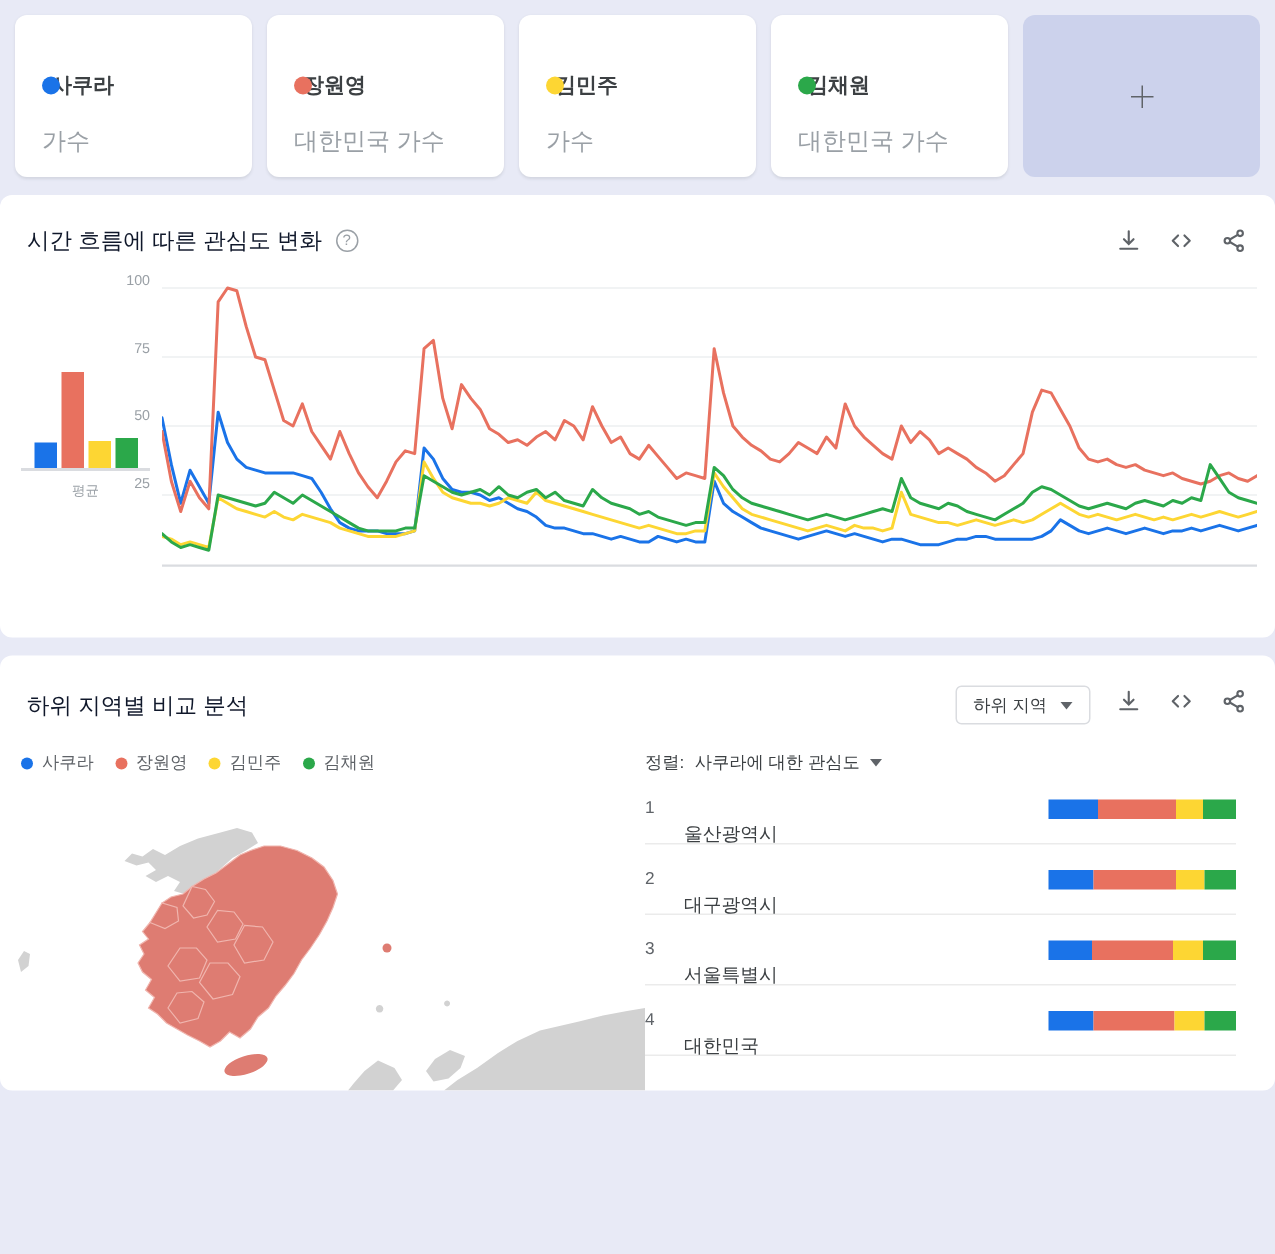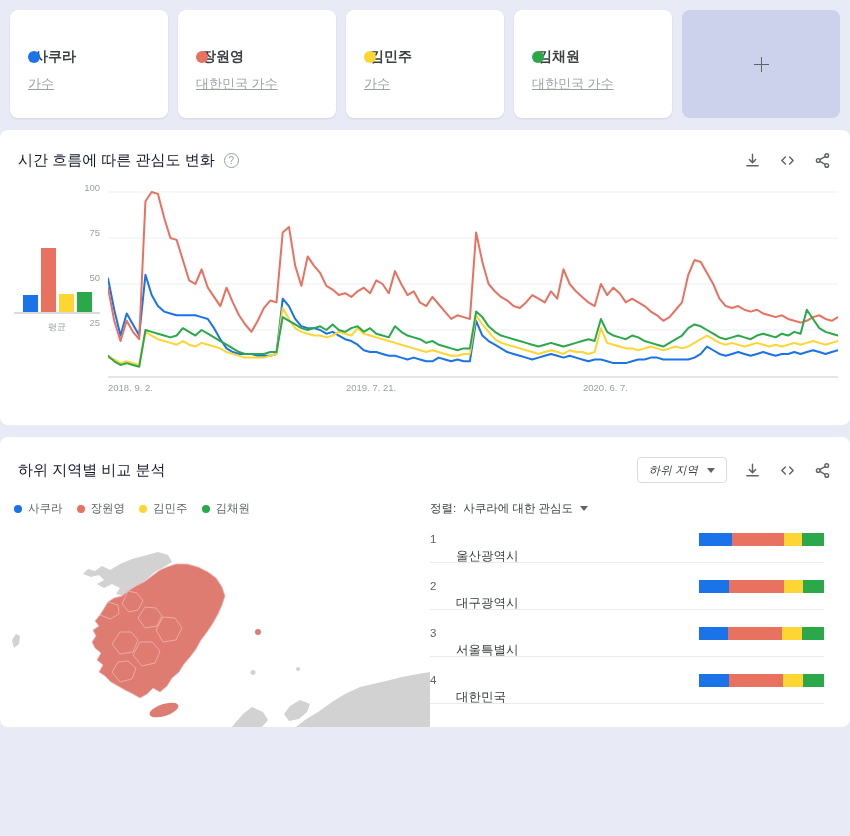--- a/index.html
+++ b/index.html
@@ -36,26 +36,25 @@
     position: relative;
     padding-left: 6px;
   }
   .card-dot {
     position: absolute;
     left: 0; top: 3px;
     width: 12px; height: 12px;
     border-radius: 50%;
   }
   .card-sub {
-    font-size: 13px;
+    font-size: 16px;
     color: #9aa0a6;
-    margin-top: 12px;
+    margin-top: 23px;
     line-height: 13px;
     white-space: nowrap;
-    text-decoration: underline;
   }
   .card-add {
     flex: 1 1 0;
     background: #ccd2ec;
     border-radius: 8px;
     display: flex;
     align-items: center;
     justify-content: center;
     cursor: pointer;
   }
@@ -124,23 +123,21 @@
     color: #9aa0a6;
     font-size: 10px;
     line-height: 13px;
     text-align: center;
     margin-left: 9px;
     cursor: pointer;
   }
   .head-actions {
     margin-left: auto;
     display: flex;
-    align-items: center;
     gap: 15px;
-    font-style: italic;
   }
   .icon-btn {
     width: 20px; height: 20px;
     display: flex; align-items: center; justify-content: center;
     cursor: pointer;
   }
   .icon-btn svg { display: block; }
 
   
   .chart-wrap {
@@ -327,25 +324,20 @@
             <line x1="0" x2="700" y1="50" y2="50" stroke="#eceff1" stroke-width="1" vector-effect="non-scaling-stroke"></line>
             <line x1="0" x2="700" y1="4" y2="4" stroke="#eceff1" stroke-width="1" vector-effect="non-scaling-stroke"></line>
             <line x1="0" x2="700" y1="189" y2="189" stroke="#dadce0" stroke-width="1.5" vector-effect="non-scaling-stroke"></line>
             <polyline points="0.00,90.48 5.98,121.76 11.97,147.52 17.95,125.44 23.93,136.48 29.91,147.52 35.90,86.80 41.88,107.04 47.86,118.08 53.85,123.60 59.83,125.44 65.81,127.28 71.79,127.28 77.78,127.28 83.76,127.28 89.74,129.12 95.73,130.96 101.71,140.16 107.69,151.20 113.68,160.40 119.66,164.08 125.64,165.92 131.62,165.92 137.61,165.92 143.59,167.76 149.57,167.76 155.56,167.76 161.54,165.92 167.52,110.72 173.50,118.08 179.49,130.96 185.47,138.32 191.45,140.16 197.44,140.16 203.42,142.00 209.40,145.68 215.38,143.84 221.37,147.52 227.35,151.20 233.33,153.04 239.32,156.72 245.30,162.24 251.28,164.08 257.26,164.08 263.25,165.92 269.23,167.76 275.21,167.76 281.20,169.60 287.18,171.44 293.16,169.60 299.15,171.44 305.13,173.28 311.11,173.28 317.09,169.60 323.08,171.44 329.06,173.28 335.04,171.44 341.03,173.28 347.01,173.28 352.99,132.80 358.97,147.52 364.96,153.04 370.94,156.72 376.92,160.40 382.91,164.08 388.89,165.92 394.87,167.76 400.85,169.60 406.84,171.44 412.82,169.60 418.80,167.76 424.79,165.92 430.77,167.76 436.75,169.60 442.74,167.76 448.72,169.60 454.70,171.44 460.68,173.28 466.67,171.44 472.65,171.44 478.63,173.28 484.62,175.12 490.60,175.12 496.58,175.12 502.56,173.28 508.55,171.44 514.53,171.44 520.51,169.60 526.50,169.60 532.48,171.44 538.46,171.44 544.44,171.44 550.43,171.44 556.41,171.44 562.39,169.60 568.38,165.92 574.36,158.56 580.34,162.24 586.32,165.92 592.31,167.76 598.29,165.92 604.27,164.08 610.26,165.92 616.24,167.76 622.22,165.92 628.21,164.08 634.19,165.92 640.17,167.76 646.15,165.92 652.14,165.92 658.12,164.08 664.10,165.92 670.09,164.08 676.07,162.24 682.05,164.08 688.03,165.92 694.02,164.08 700.00,162.24" fill="none" stroke="#1a73e8" stroke-width="2" stroke-linejoin="round" stroke-linecap="round" vector-effect="non-scaling-stroke"></polyline>
             <polyline points="0.00,99.68 5.98,132.80 11.97,153.04 17.95,132.80 23.93,143.84 29.91,151.20 35.90,13.20 41.88,4.00 47.86,5.84 53.85,29.76 59.83,50.00 65.81,51.84 71.79,72.08 77.78,92.32 83.76,96.00 89.74,81.28 95.73,99.68 101.71,108.88 107.69,118.08 113.68,99.68 119.66,114.40 125.64,127.28 131.62,136.48 137.61,143.84 143.59,132.80 149.57,119.92 155.56,112.56 161.54,114.40 167.52,44.48 173.50,38.96 179.49,77.60 185.47,97.84 191.45,68.40 197.44,77.60 203.42,84.96 209.40,97.84 215.38,101.52 221.37,107.04 227.35,105.20 233.33,108.88 239.32,103.36 245.30,99.68 251.28,105.20 257.26,92.32 263.25,96.00 269.23,105.20 275.21,83.12 281.20,96.00 287.18,107.04 293.16,103.36 299.15,114.40 305.13,118.08 311.11,108.88 317.09,116.24 323.08,123.60 329.06,130.96 335.04,127.28 341.03,129.12 347.01,130.96 352.99,44.48 358.97,73.92 364.96,96.00 370.94,103.36 376.92,108.88 382.91,112.56 388.89,118.08 394.87,119.92 400.85,114.40 406.84,107.04 412.82,110.72 418.80,114.40 424.79,103.36 430.77,110.72 436.75,81.28 442.74,96.00 448.72,103.36 454.70,108.88 460.68,114.40 466.67,118.08 472.65,96.00 478.63,107.04 484.62,99.68 490.60,105.20 496.58,114.40 502.56,110.72 508.55,114.40 514.53,118.08 520.51,123.60 526.50,127.28 532.48,132.80 538.46,129.12 544.44,121.76 550.43,114.40 556.41,86.80 562.39,72.08 568.38,73.92 574.36,84.96 580.34,96.00 586.32,110.72 592.31,118.08 598.29,119.92 604.27,118.08 610.26,121.76 616.24,123.60 622.22,121.76 628.21,125.44 634.19,127.28 640.17,129.12 646.15,127.28 652.14,130.96 658.12,132.80 664.10,134.64 670.09,132.80 676.07,129.12 682.05,127.28 688.03,130.96 694.02,132.80 700.00,129.12" fill="none" stroke="#e8715f" stroke-width="2" stroke-linejoin="round" stroke-linecap="round" vector-effect="non-scaling-stroke"></polyline>
             <polyline points="0.00,169.60 5.98,171.44 11.97,175.12 17.95,173.28 23.93,175.12 29.91,176.96 35.90,143.84 41.88,147.52 47.86,151.20 53.85,153.04 59.83,154.88 65.81,156.72 71.79,153.04 77.78,156.72 83.76,158.56 89.74,154.88 95.73,156.72 101.71,158.56 107.69,160.40 113.68,164.08 119.66,165.92 125.64,167.76 131.62,169.60 137.61,169.60 143.59,169.60 149.57,169.60 155.56,167.76 161.54,165.92 167.52,119.92 173.50,130.96 179.49,140.16 185.47,143.84 191.45,145.68 197.44,147.52 203.42,147.52 209.40,149.36 215.38,147.52 221.37,143.84 227.35,145.68 233.33,147.52 239.32,140.16 245.30,145.68 251.28,147.52 257.26,149.36 263.25,151.20 269.23,153.04 275.21,154.88 281.20,156.72 287.18,158.56 293.16,160.40 299.15,162.24 305.13,164.08 311.11,162.24 317.09,164.08 323.08,165.92 329.06,167.76 335.04,167.76 341.03,165.92 347.01,165.92 352.99,127.28 358.97,136.48 364.96,143.84 370.94,151.20 376.92,154.88 382.91,156.72 388.89,158.56 394.87,160.40 400.85,162.24 406.84,164.08 412.82,165.92 418.80,164.08 424.79,162.24 430.77,164.08 436.75,165.92 442.74,162.24 448.72,164.08 454.70,164.08 460.68,165.92 466.67,164.08 472.65,140.16 478.63,154.88 484.62,156.72 490.60,158.56 496.58,160.40 502.56,160.40 508.55,162.24 514.53,160.40 520.51,158.56 526.50,160.40 532.48,162.24 538.46,160.40 544.44,158.56 550.43,160.40 556.41,158.56 562.39,154.88 568.38,151.20 574.36,147.52 580.34,151.20 586.32,154.88 592.31,156.72 598.29,154.88 604.27,156.72 610.26,158.56 616.24,156.72 622.22,154.88 628.21,156.72 634.19,158.56 640.17,156.72 646.15,158.56 652.14,156.72 658.12,154.88 664.10,156.72 670.09,154.88 676.07,153.04 682.05,154.88 688.03,156.72 694.02,154.88 700.00,153.04" fill="none" stroke="#fdd633" stroke-width="2" stroke-linejoin="round" stroke-linecap="round" vector-effect="non-scaling-stroke"></polyline>
             <polyline points="0.00,167.76 5.98,173.28 11.97,176.96 17.95,175.12 23.93,176.96 29.91,178.80 35.90,142.00 41.88,143.84 47.86,145.68 53.85,147.52 59.83,149.36 65.81,147.52 71.79,140.16 77.78,143.84 83.76,147.52 89.74,142.00 95.73,145.68 101.71,149.36 107.69,153.04 113.68,156.72 119.66,160.40 125.64,164.08 131.62,165.92 137.61,165.92 143.59,165.92 149.57,165.92 155.56,164.08 161.54,164.08 167.52,129.12 173.50,132.80 179.49,136.48 185.47,140.16 191.45,142.00 197.44,140.16 203.42,138.32 209.40,142.00 215.38,136.48 221.37,142.00 227.35,143.84 233.33,140.16 239.32,138.32 245.30,143.84 251.28,140.16 257.26,145.68 263.25,147.52 269.23,149.36 275.21,138.32 281.20,143.84 287.18,147.52 293.16,149.36 299.15,151.20 305.13,154.88 311.11,153.04 317.09,156.72 323.08,158.56 329.06,160.40 335.04,162.24 341.03,160.40 347.01,160.40 352.99,123.60 358.97,129.12 364.96,138.32 370.94,143.84 376.92,147.52 382.91,149.36 388.89,151.20 394.87,153.04 400.85,154.88 406.84,156.72 412.82,158.56 418.80,156.72 424.79,154.88 430.77,156.72 436.75,158.56 442.74,156.72 448.72,154.88 454.70,153.04 460.68,151.20 466.67,153.04 472.65,130.96 478.63,143.84 484.62,147.52 490.60,149.36 496.58,151.20 502.56,147.52 508.55,149.36 514.53,153.04 520.51,154.88 526.50,156.72 532.48,158.56 538.46,154.88 544.44,151.20 550.43,147.52 556.41,140.16 562.39,136.48 568.38,138.32 574.36,142.00 580.34,145.68 586.32,149.36 592.31,151.20 598.29,149.36 604.27,147.52 610.26,149.36 616.24,151.20 622.22,147.52 628.21,145.68 634.19,147.52 640.17,149.36 646.15,145.68 652.14,147.52 658.12,143.84 664.10,145.68 670.09,121.76 676.07,130.96 682.05,140.16 688.03,143.84 694.02,145.68 700.00,147.52" fill="none" stroke="#2ba84a" stroke-width="2" stroke-linejoin="round" stroke-linecap="round" vector-effect="non-scaling-stroke"></polyline>
           </svg>
       </div>
 
-      <div class="xlabels">
-        <div class="xlab" style="left:0">2018. 9. 2.</div>
-        <div class="xlab" style="left:238px">2019. 7. 21.</div>
-        <div class="xlab" style="left:475px">2020. 6. 7.</div>
-      </div>
     </div>
   </div>
 
   <div class="panel">
     <div class="panel-head">
       <div class="panel-title">하위 지역별 비교 분석</div>
       <div class="head-actions">
         <div class="chip">
           <span>하위 지역</span>
           <span class="caret"></span>

